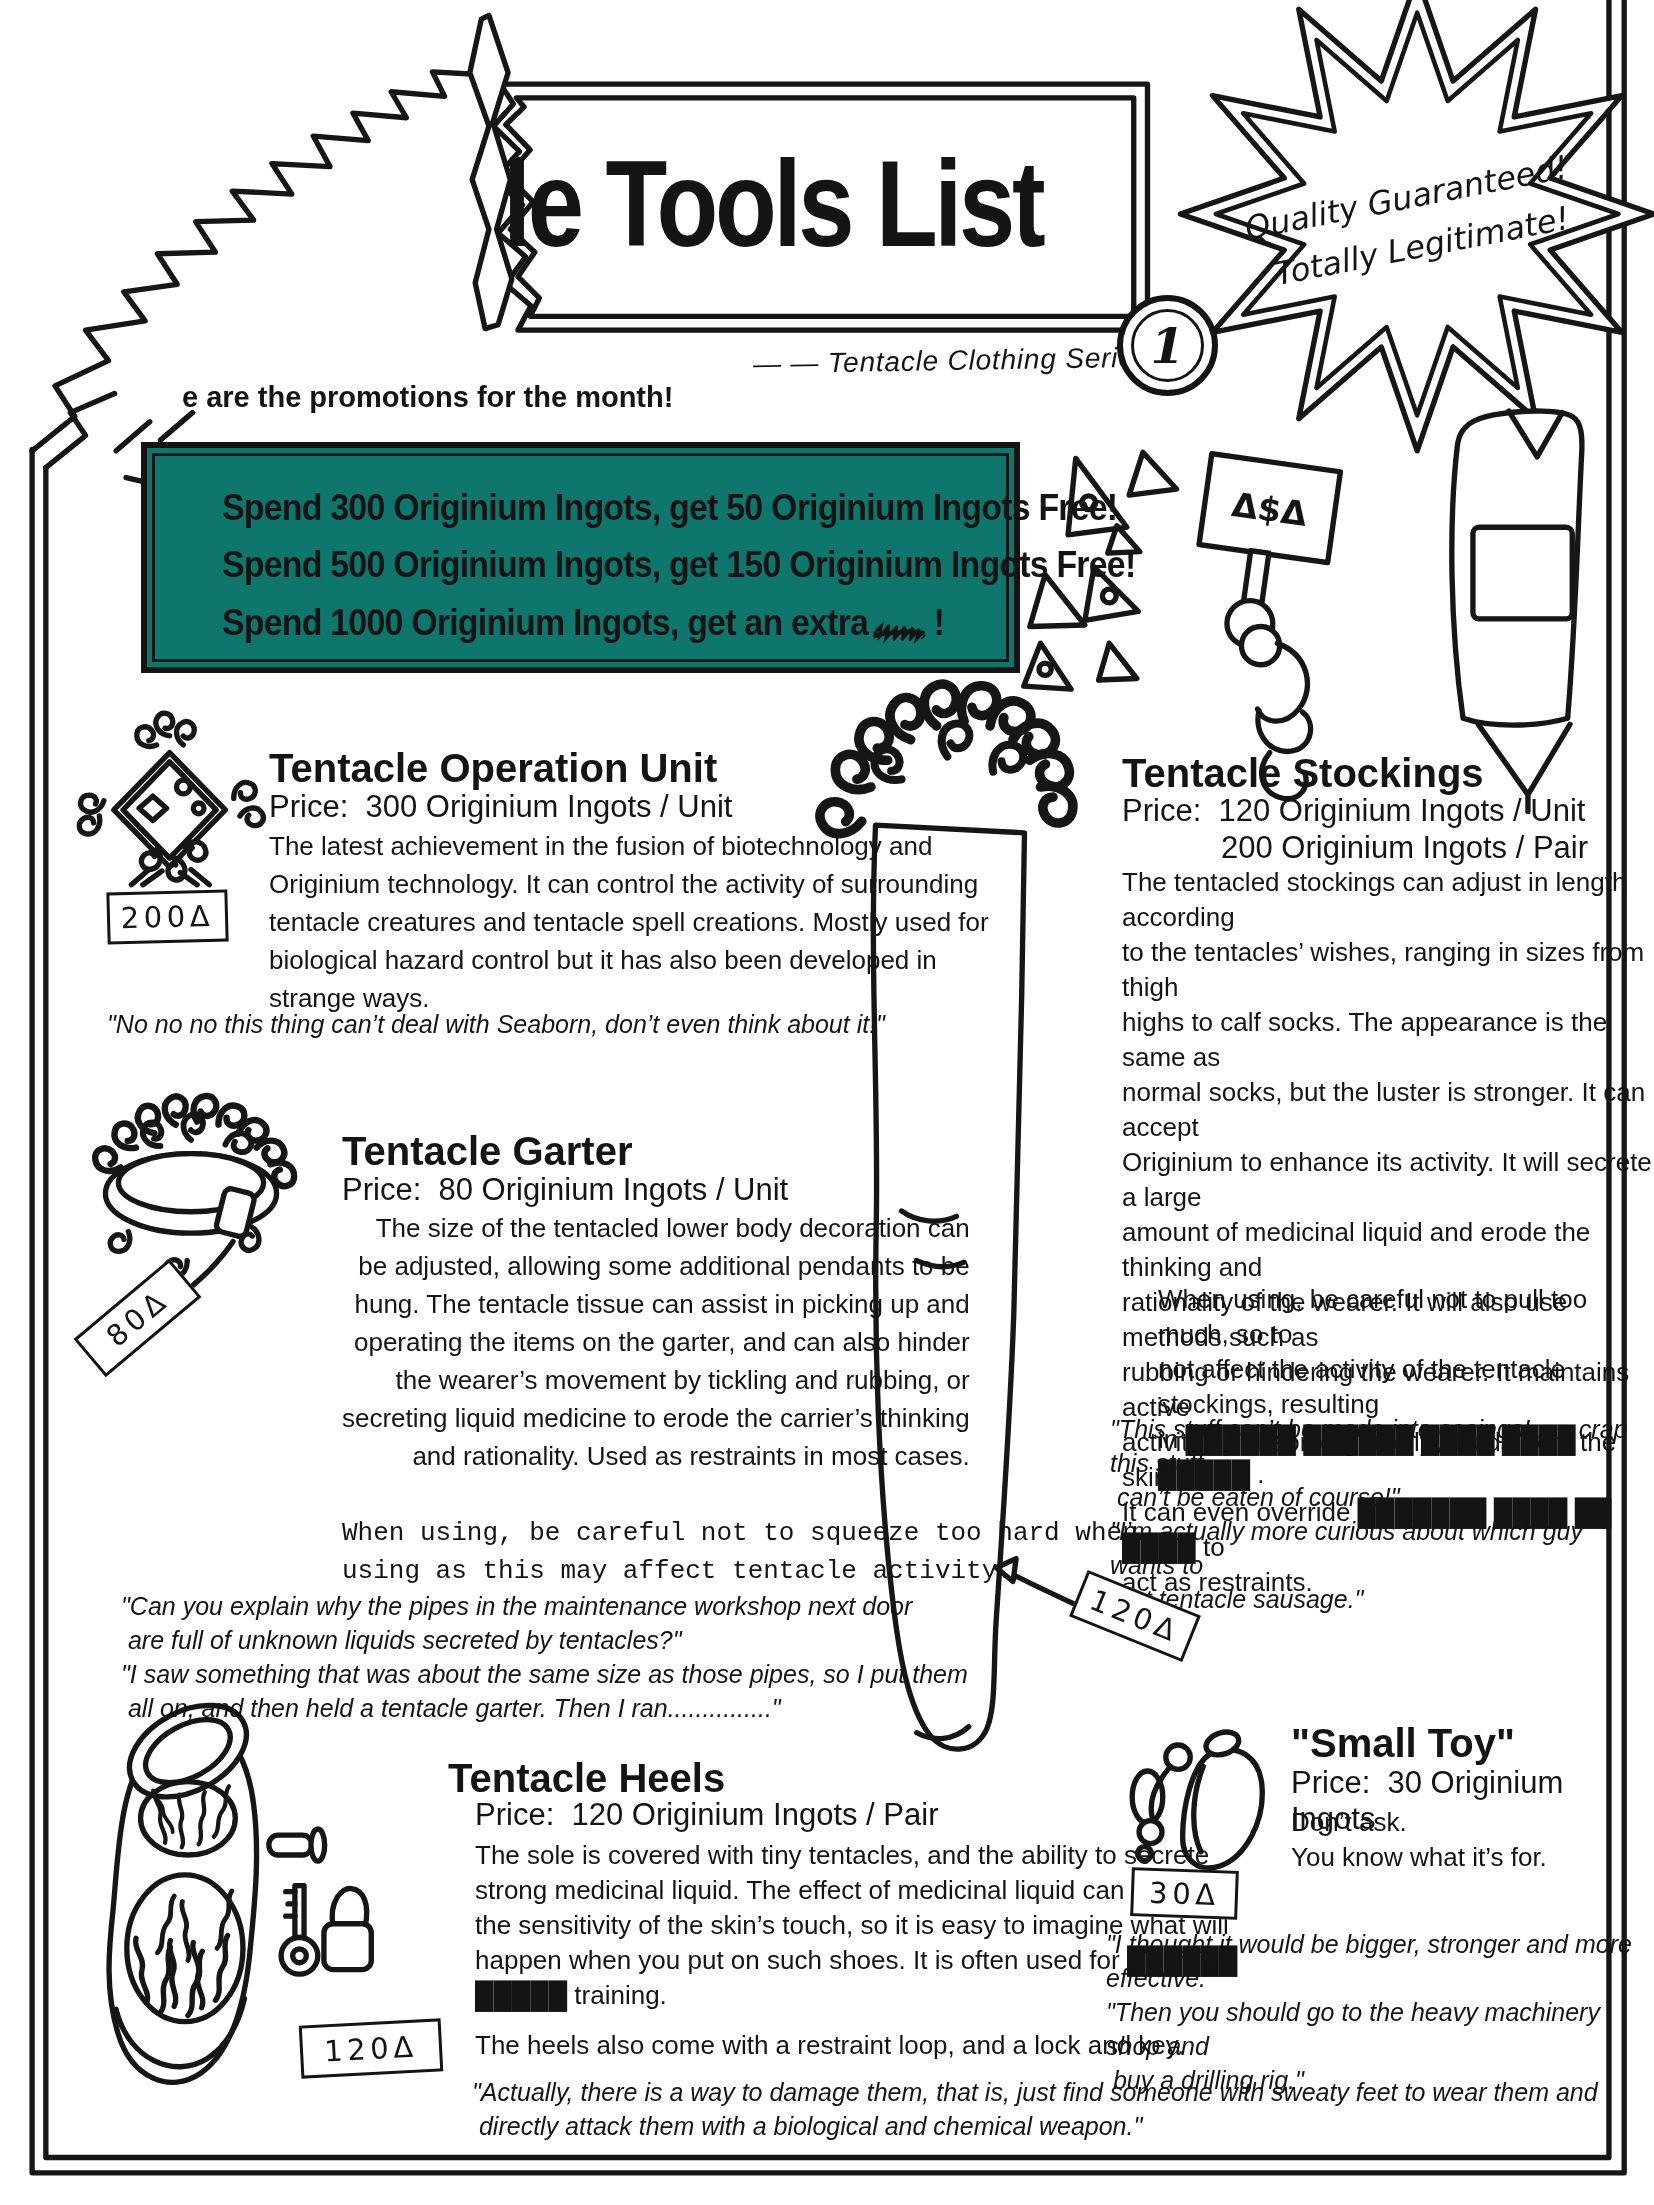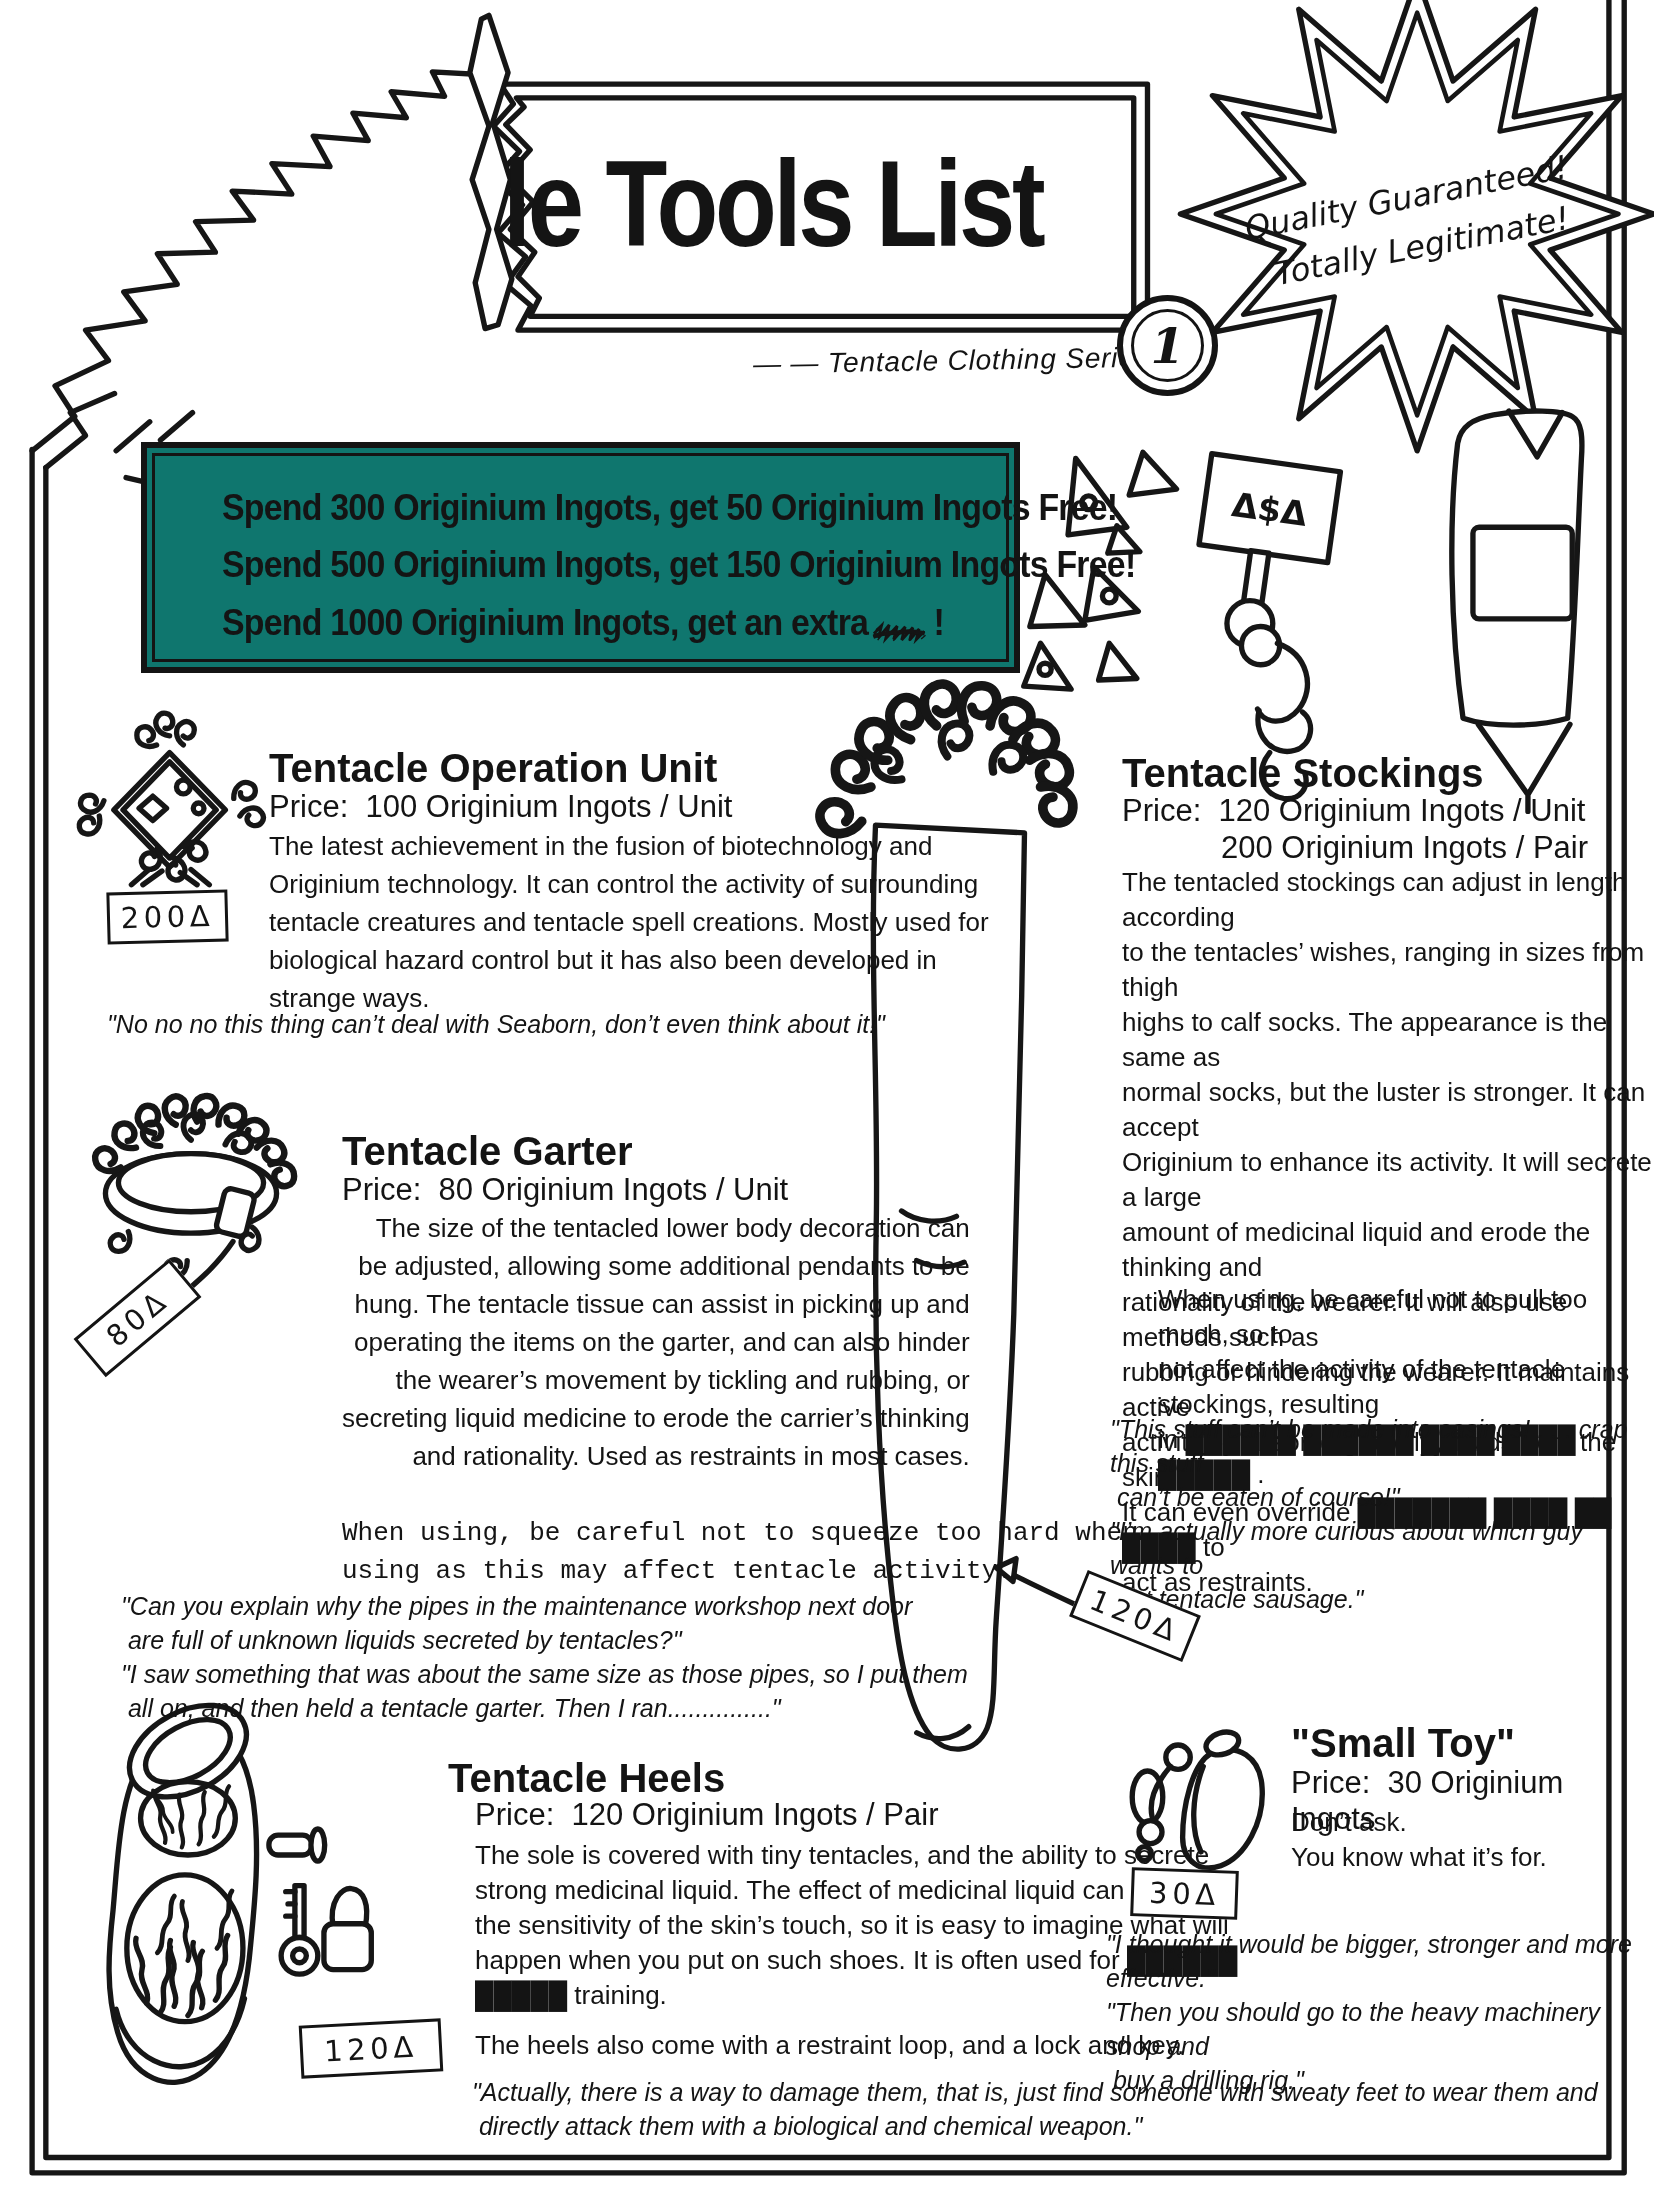--- a/index.html
+++ b/index.html
@@ -219,39 +219,40 @@
     </g>
   </svg>
 
   <div class="txt banner-title" style="left:503px;top:138px;">le Tools List</div>
   <div class="txt series" style="left:753px;top:345px;">— — Tentacle Clothing Series</div>
 
   <div class="badge">
     <div class="badge-inner">1</div>
   </div>
 
+  <div class="txt promo-header" style="left:182px;top:381px;">e are the promotions for the month!</div>
 
   <div class="promo-box">
     <div class="promo-inner">
       <div class="promo-line">Spend 300 Originium Ingots, get 50 Originium Ingots Free!</div>
       <div class="promo-line">Spend 500 Originium Ingots, get 150 Originium Ingots Free!</div>
       <div class="promo-line promo-row">
         <span>Spend 1000 Originium Ingots, get an extra</span>
         <svg class="scribble" width="229" height="79" viewBox="0 0 310 110">
           <path d="M8 62 L52 18 L34 84 L96 14 L76 88 L142 20 L122 92 L188 24 L168 95 L232 28 L214 96 L268 36 L252 92 L298 48" stroke="#141414" stroke-width="16" fill="none"></path>
           <path d="M4 78 C 60 52 120 60 170 52 C 220 44 262 52 300 60" stroke="#141414" stroke-width="24" fill="none"></path>
           <path d="M30 96 L72 40 M120 100 L160 44 M210 100 L246 50 M60 8 L20 40 M280 90 L305 70" stroke="#141414" stroke-width="8" fill="none"></path>
         </svg>
         <span>!</span>
       </div>
     </div>
   </div>
 
   <div class="txt t-title" style="left:269px;top:746px;">Tentacle Operation Unit</div>
-  <div class="txt t-price" style="left:269px;top:789px;">Price:  100 Originium Ingots / Unit</div>
+  <div class="txt t-price" style="left:269px;top:789px;">Price:  300 Originium Ingots / Unit</div>
   <div class="txt t-body" style="left:269px;top:827px;">The latest achievement in the fusion of biotechnology and
 Originium technology. It can control the activity of surrounding
 tentacle creatures and tentacle spell creations. Mostly used for
 biological hazard control but it has also been developed in
 strange ways.</div>
   <div class="txt t-quote" style="left:107px;top:1007px;">"No no no this thing can’t deal with Seaborn, don’t even think about it!"</div>
   <div class="tag" style="left:107px;top:891px;width:115px;height:46px;transform:rotate(-1.5deg);">200Δ</div>
 
   <div class="txt t-title" style="left:342px;top:1129px;">Tentacle Garter</div>
   <div class="txt t-price" style="left:342px;top:1172px;">Price:  80 Originium Ingots / Unit</div>

